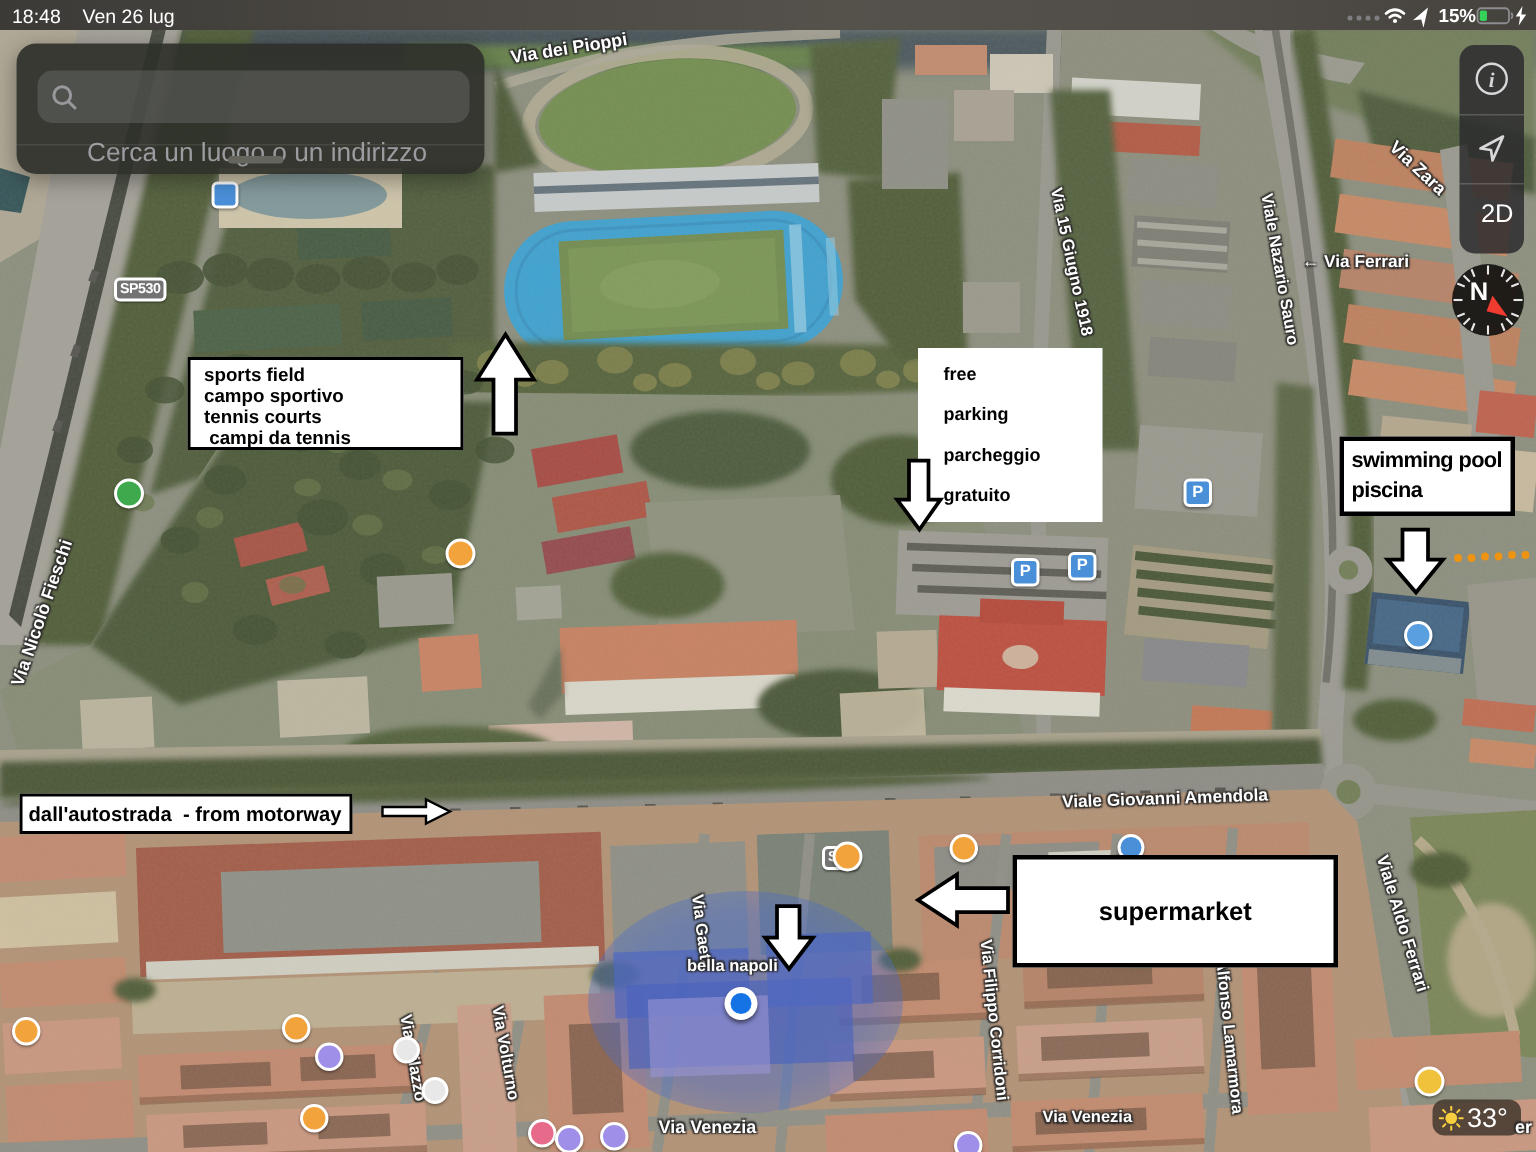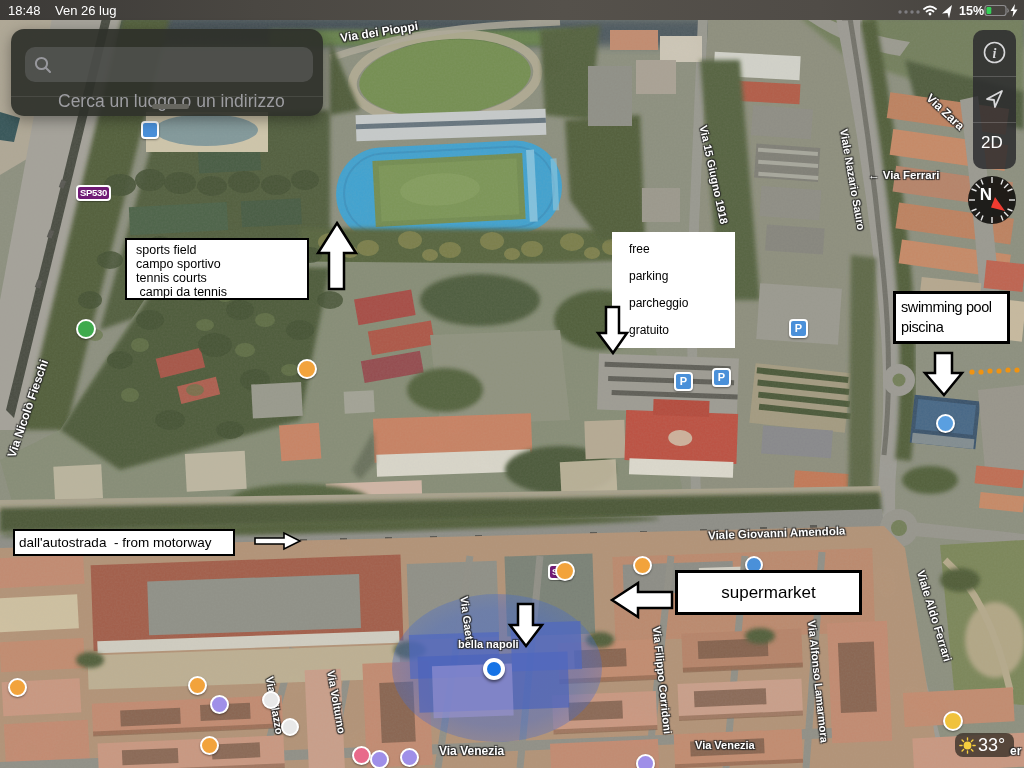--- a/index.html
+++ b/index.html
@@ -1,23 +1,23 @@
 <!DOCTYPE html>
 <html><head>
 <meta charset="utf-8">
 <style>
   html,body{margin:0;padding:0;}
   body{width:1024px;height:768px;overflow:hidden;font-family:"Liberation Sans",sans-serif;background:#8d9080;}
   #app{position:absolute;left:0;top:0;width:1024px;height:768px;overflow:hidden;}
   .abs{position:absolute;}
   .lbl{position:absolute;color:#fff;font-weight:bold;white-space:nowrap;
        text-shadow:-1px -1px 1px rgba(40,40,40,.9),1px -1px 1px rgba(40,40,40,.9),-1px 1px 1px rgba(40,40,40,.9),1px 1px 1px rgba(40,40,40,.9);}
-  .notebox{position:absolute;background:#fff;color:#000;font-weight:normal;line-height:14px;font-size:12.5px;}
+  .notebox{position:absolute;background:#fff;color:#000;font-weight:bold;line-height:14px;font-size:12.5px;}
   .poi{position:absolute;border-radius:50%;border:2px solid #fff;box-shadow:0 1px 2px rgba(0,0,0,.4);}
-  .shield{position:absolute;background:#701a75;border:2px solid #fff;border-radius:4px;color:#fff;font-weight:bold;
+  .shield{position:absolute;background:#737373;border:2px solid #fff;border-radius:4px;color:#fff;font-weight:bold;
           font-size:9.5px;line-height:12px;padding:0 2px;letter-spacing:-0.3px;box-shadow:0 1px 1px rgba(0,0,0,.3);}
 </style>
 </head>
 <body>
 <div id="app">
 
 <svg class="abs" style="left:0;top:0" width="1024" height="768" viewBox="0 0 1024 768">
   <defs>
     <filter id="grain">
       <feTurbulence type="fractalNoise" baseFrequency="0.55" numOctaves="2" seed="7" result="t"></feTurbulence>
@@ -596,21 +596,21 @@
   </svg>
 
   <div class="notebox" style="left:13px;top:529px;width:214px;height:23px;border:2px solid #000;font-size:13.5px;line-height:23px;padding:0 0 0 4px;">
     dall'autostrada&nbsp; - from motorway
   </div>
 
   <svg class="abs" style="left:252px;top:531px" width="52" height="20" viewBox="0 0 52 20">
     <polygon points="48,10 32,18 32,13 3,13 3,7 32,7 32,2" fill="#fff" stroke="#000" stroke-width="1.6"></polygon>
   </svg>
 
-  <div class="notebox" style="left:675px;top:570px;width:181px;height:39px;border:3px solid #000;font-size:17px;line-height:39px;padding:0;text-align:center;">
+  <div class="notebox" style="left:675px;top:570px;width:181px;height:39px;border:3px solid #000;font-size:17px;line-height:39px;padding:15px;text-align:center;">
     supermarket
   </div>
 
   <svg class="abs" style="left:608px;top:578px" width="68" height="44" viewBox="0 0 68 44">
     <polygon points="4,22 30,5 30,14 64,14 64,30 30,30 30,39" fill="#fff" stroke="#000" stroke-width="2.5"></polygon>
   </svg>
 
   <svg class="abs" style="left:506px;top:600px" width="40" height="50" viewBox="0 0 40 50">
     <polygon points="20,46 36,25 27,25 27,4 12,4 12,25 4,25" fill="#fff" stroke="#000" stroke-width="2.5"></polygon>
   </svg>
@@ -672,21 +672,21 @@
 
   <svg class="abs" style="left:983px;top:41px" width="23" height="23" viewBox="0 0 23 23">
     <circle cx="11.5" cy="11.5" r="10" fill="none" stroke="#d8d8da" stroke-width="1.6"></circle>
     <text x="11.5" y="17" text-anchor="middle" fill="#d8d8da" font-size="14" font-family="Liberation Serif,serif" font-style="italic" font-weight="bold">i</text>
   </svg>
 
   <svg class="abs" style="left:984px;top:88px" width="21" height="21" viewBox="0 0 21 21">
     <path d="M18,3 L3,11 L10,12 L11,19 Z" fill="none" stroke="#d8d8da" stroke-width="1.8" stroke-linejoin="round"></path>
   </svg>
 
-  <div class="abs" style="left:981px;top:133px;width:28px;text-align:left;color:#fff;font-size:17px;">2D</div>
+  <div class="abs" style="left:981px;top:133px;width:28px;text-align:right;color:#fff;font-size:17px;">2D</div>
 
   <svg class="abs" style="left:966px;top:174px" width="52" height="52" viewBox="0 0 52 52">
     <circle cx="26" cy="26" r="24" fill="rgba(20,18,16,0.92)"></circle>
     <g stroke="#e8e8e8" stroke-width="1.4">
       <line x1="26" y1="3" x2="26" y2="9"></line>
           <line x1="26" y1="43" x2="26" y2="49"></line>
       <line x1="3" y1="26" x2="9" y2="26"></line>
           <line x1="43" y1="26" x2="49" y2="26"></line>
       <line x1="9.7" y1="9.7" x2="13.9" y2="13.9"></line>
           <line x1="38.1" y1="38.1" x2="42.3" y2="42.3"></line>

